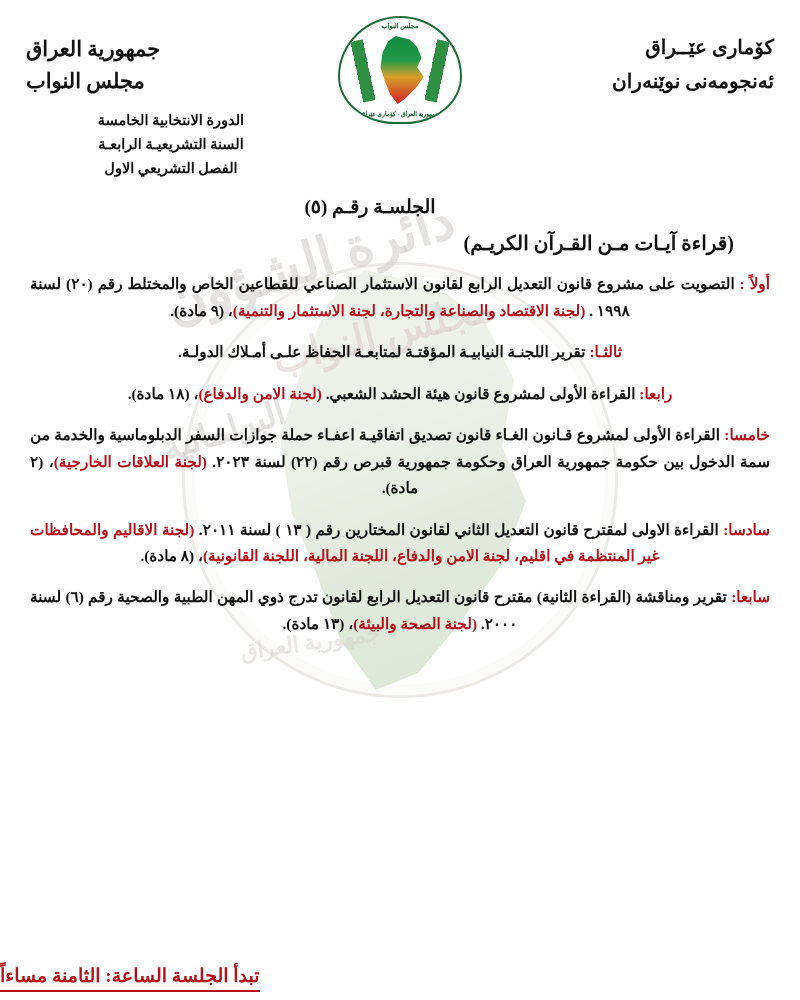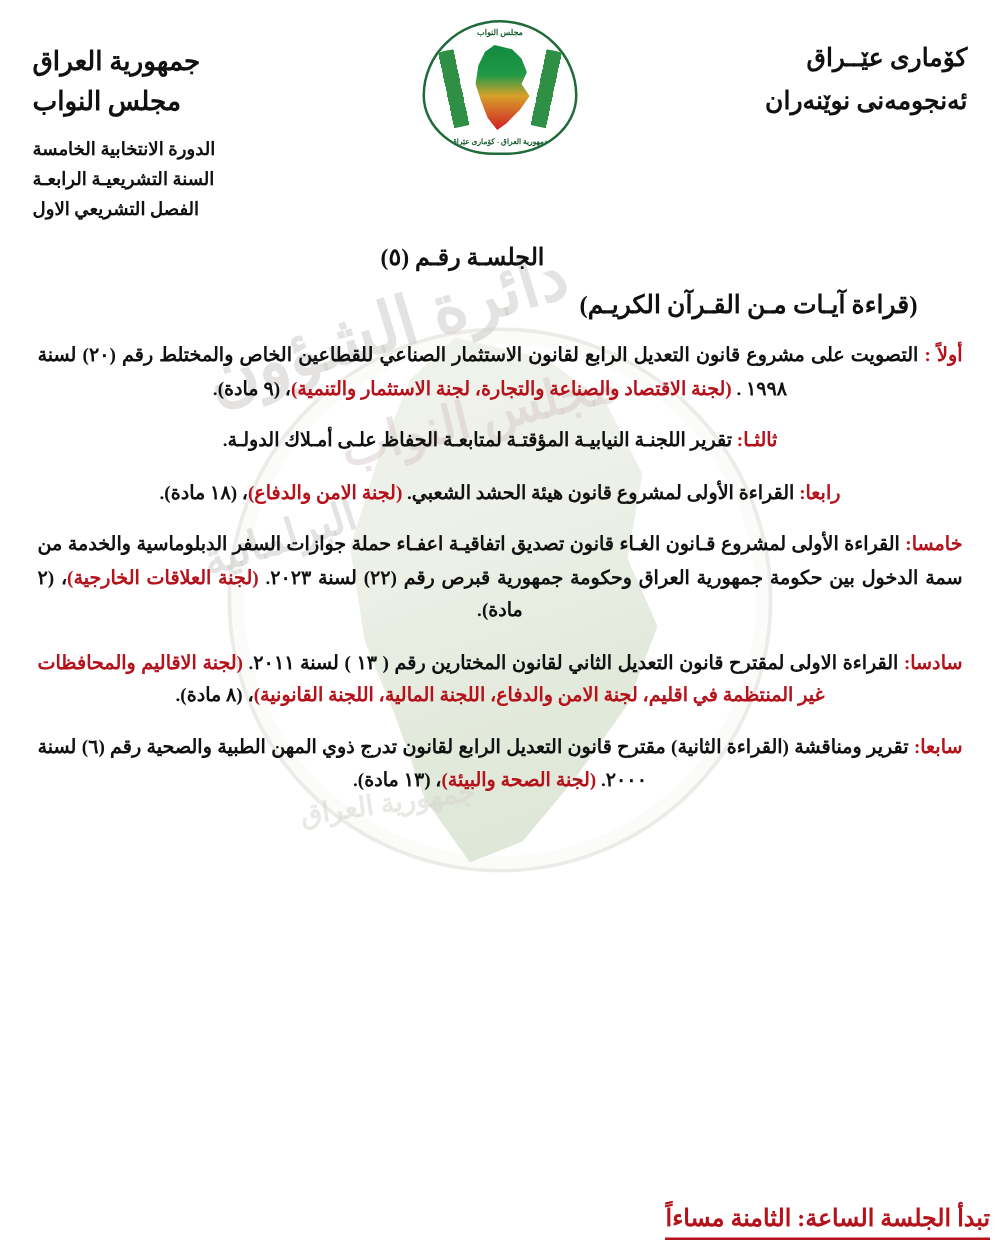--- a/index.html
+++ b/index.html
@@ -121,20 +121,21 @@
     line-height: 1.5;
     color: #111;
   }
   .hdr-title .l2 { display:block; }
   .hdr-sub {
     margin-top: 12px;
     font-size: 14.5px;
     line-height: 1.65;
     color: #111;
     font-weight: bold;
+    text-align: center;
   }
   .kurd-line {
     font-size: 20px;
     font-weight: bold;
     line-height: 1.7;
     color: #111;
     direction: rtl;
   }
 
   
@@ -244,21 +245,21 @@
     color: #b5121b;
     font-weight: bold;
   }
 
   
   .footer {
     position: absolute;
     left: 0;
     right: 8px;
     bottom: 8px;
-    text-align: right;
+    text-align: left;
     z-index: 3;
   }
   .footer-text {
     display: inline-block;
     font-size: 19px;
     font-weight: bold;
     color: #b5121b;
     border-bottom: 2px solid #b5121b;
     padding-bottom: 3px;
   }

